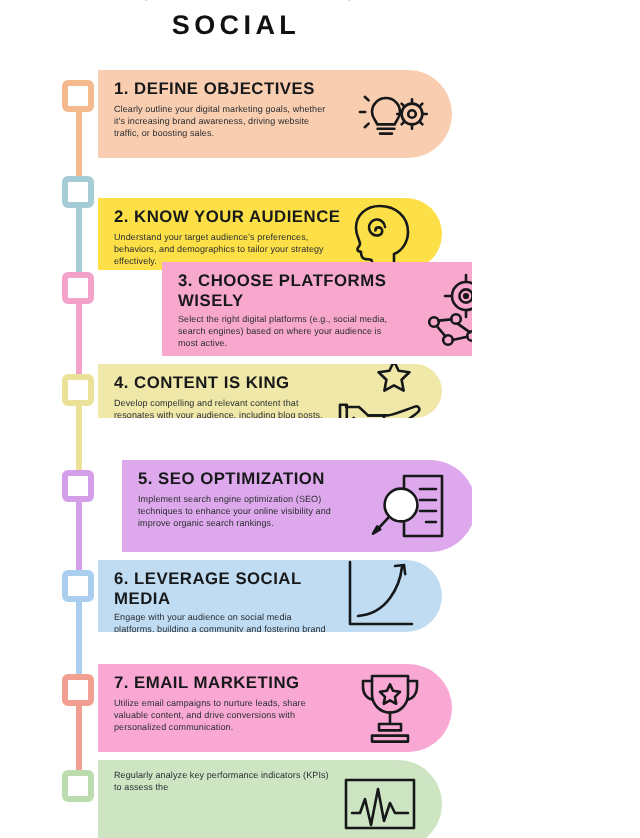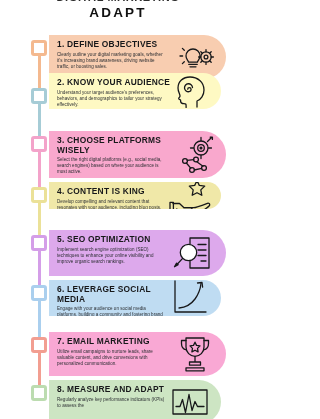--- a/index.html
+++ b/index.html
@@ -52,21 +52,21 @@
   }
   .card .art svg{display:block;width:100%;height:100%;overflow:visible;}
 </style>
 </head>
 <body>
 
 <div class="page">
 
   <div class="header">
     <div class="kicker">DIGITAL MARKETING</div>
-    <div class="title">ADAPT</div>
+    <div class="title">SOCIAL</div>
   </div>
 
   <div class="rail" id="rail">
       <div class="marker" style="top: 6px; border: 3px solid rgb(244, 185, 143); background: rgb(255, 255, 255);">
         <i></i>
       </div>
       <div class="rail-seg" style="top: 22px; height: 32px; background: rgb(244, 185, 143);"></div>
       <div class="marker" style="top: 54px; border: 3px solid rgb(166, 204, 214); background: rgb(255, 255, 255);">
         <i></i>
       </div>
@@ -106,33 +106,33 @@
     <path d="M14 19a7 7 0 0 1 14 0c0 3-2 4.2-2.6 6.2h-8.8C16 23.2 14 22 14 19z"></path>
     <path d="M16.8 27.4h8.4M18 29.8h6"></path>
     <path d="M8 19h2.6M10.4 11.4l1.9 1.8M10.4 26.6l1.9-1.8"></path>
     <circle cx="34" cy="20" r="5.2"></circle>
               <circle cx="34" cy="20" r="1.9"></circle>
     <path d="M34 12.6v2.2M34 25.2v2.2M41.4 20h-2.2M28.8 20h-2.2M39.2 14.8l-1.5 1.5M30.3 23.7l-1.5 1.5M39.2 25.2l-1.5-1.5M30.3 16.3l-1.5-1.5"></path>
   </g>
           </svg>
         </div>
       </div>
-      <div class="card" style="top: 73px; height: 36px; width: 172px; background: #fef9c3;">
+      <div class="card" style="top: 99px; height: 36px; width: 172px; background: #fde047;">
         <h3>2. KNOW YOUR AUDIENCE</h3>
         <p>Understand your target audience's preferences, behaviors, and demographics to tailor your strategy effectively.</p>
         <div class="art">
           <svg viewBox="0 0 46 40">
             <g fill="none" stroke="#17181a" stroke-width="1.3" stroke-linecap="round" stroke-linejoin="round">
     <path d="M30 36V30c4-1.5 7-6 7-11 0-8-6.5-13-14-13-7 0-12 4.5-12 11 0 4 2 6 2 8 0 1.2-1.3 1.6-1.3 2.6 0 .9.9 1.2 1.8 1.3 0 2 .2 3.3 2 3.6 1.3.2 2.6 0 3.2.5.6.6.4 2 .4 3.4"></path>
     <path d="M25.5 16.5a4 4 0 1 0-3.4 4.2c1.3-.2 2-1.2 2-2.2 0-1-.8-1.8-1.8-1.8s-1.6.7-1.6 1.5"></path>
   </g>
           </svg>
         </div>
       </div>
-      <div class="card" style="top: 131px; height: 47px; width: 177px; background: rgb(249, 168, 205);">
+      <div class="card" style="top: 131px; height: 47px; width: 177px; background: rgb(249, 168, 205); margin-left: 32px;">
         <h3>3. CHOOSE PLATFORMS WISELY</h3>
         <p>Select the right digital platforms (e.g., social media, search engines) based on where your audience is most active.</p>
         <div class="art">
           <svg viewBox="0 0 46 40">
             <g fill="none" stroke="#17181a" stroke-width="1.3" stroke-linecap="round" stroke-linejoin="round">
     <circle cx="29" cy="13" r="7"></circle>
               <circle cx="29" cy="13" r="3.3"></circle>
               <circle cx="29" cy="13" r=".9" fill="#17181a"></circle>
     <path d="M29 2.5v3M29 20.5v3M18.5 13h3M36.5 13h3"></path>
     <path d="M35.5 6.5 39.5 2.5M38.2 2.2h2.2v2.2"></path>
@@ -152,21 +152,21 @@
           <svg viewBox="0 0 46 40">
             <g fill="none" stroke="#17181a" stroke-width="1.3" stroke-linecap="round" stroke-linejoin="round">
     <path d="M30 4.5 32.3 9.4 37.7 10.1 33.8 13.9 34.8 19.3 30 16.7 25.2 19.3 26.2 13.9 22.3 10.1 27.7 9.4z"></path>
     <path d="M6 27.5h6.5l4.5 4.2h6.2c1.2 0 2 .7 2 1.7s-.8 1.7-2 1.7h-6"></path>
     <path d="M17 31.7h9.8c1.5 0 12-3.8 13.6-4.4 1.3-.5 2.6.5 2.2 1.9-.3 1.1-9 7.4-12.6 8.5-2.2.7-10.6.8-12.6.8-1.6 0-3-1-4.2-2.2l-3.4-3.3"></path>
     <path d="M3 26.4h3.4v11.2H3z"></path>
   </g>
           </svg>
         </div>
       </div>
-      <div class="card" style="top: 230px; height: 46px; width: 177px; background: rgb(221, 169, 236);">
+      <div class="card" style="top: 230px; height: 46px; width: 177px; background: rgb(221, 169, 236); margin-left: 12px;">
         <h3>5. SEO OPTIMIZATION</h3>
         <p>Implement search engine optimization (SEO) techniques to enhance your online visibility and improve organic search rankings.</p>
         <div class="art">
           <svg viewBox="0 0 46 40">
             <g fill="none" stroke="#17181a" stroke-width="1.3" stroke-linecap="round" stroke-linejoin="round">
     <path d="M18 5h19v30H18z"></path>
     <path d="M26 11.5h8M26 17h8M26 22.5h8M29 28h5"></path>
     <circle cx="16.5" cy="19.5" r="8.2" fill="#fff"></circle>
     <path d="M10.4 25.6 4.5 32"></path>
     <path d="M4.6 30.2 2.5 33.8l3.6-2.1z"></path>
@@ -196,21 +196,20 @@
     <path d="M14 4h18v9c0 5.3-4 9.3-9 9.3S14 18.3 14 13z"></path>
     <path d="M14 6.5H9.5v3c0 3.4 2 5.8 4.7 6.3M32 6.5h4.5v3c0 3.4-2 5.8-4.7 6.3"></path>
     <path d="M23 22.3V28M17.5 28h11v3.2h-11z"></path>
     <path d="M14 33.8h18v3H14z"></path>
     <path d="m23 8.2 1.5 3.2 3.5.5-2.5 2.5.6 3.5-3.1-1.7-3.1 1.7.6-3.5-2.5-2.5 3.5-.5z"></path>
   </g>
           </svg>
         </div>
       </div>
       <div class="card" style="top: 380px; height: 44px; width: 172px; background: rgb(205, 229, 195);">
-        <h3>8. MEASURE AND ADAPT</h3>
         <p>Regularly analyze key performance indicators (KPIs) to assess the</p>
         <div class="art">
           <svg viewBox="0 0 46 40">
             <g fill="none" stroke="#17181a" stroke-width="1.3" stroke-linecap="round" stroke-linejoin="round">
     <path d="M6 8h34v24H6z"></path>
     <path d="M9 24.5h4l2.5-7 3 13 3.5-18 3 16 3-9 2.5 5H37"></path>
   </g>
           </svg>
         </div>
       </div>

